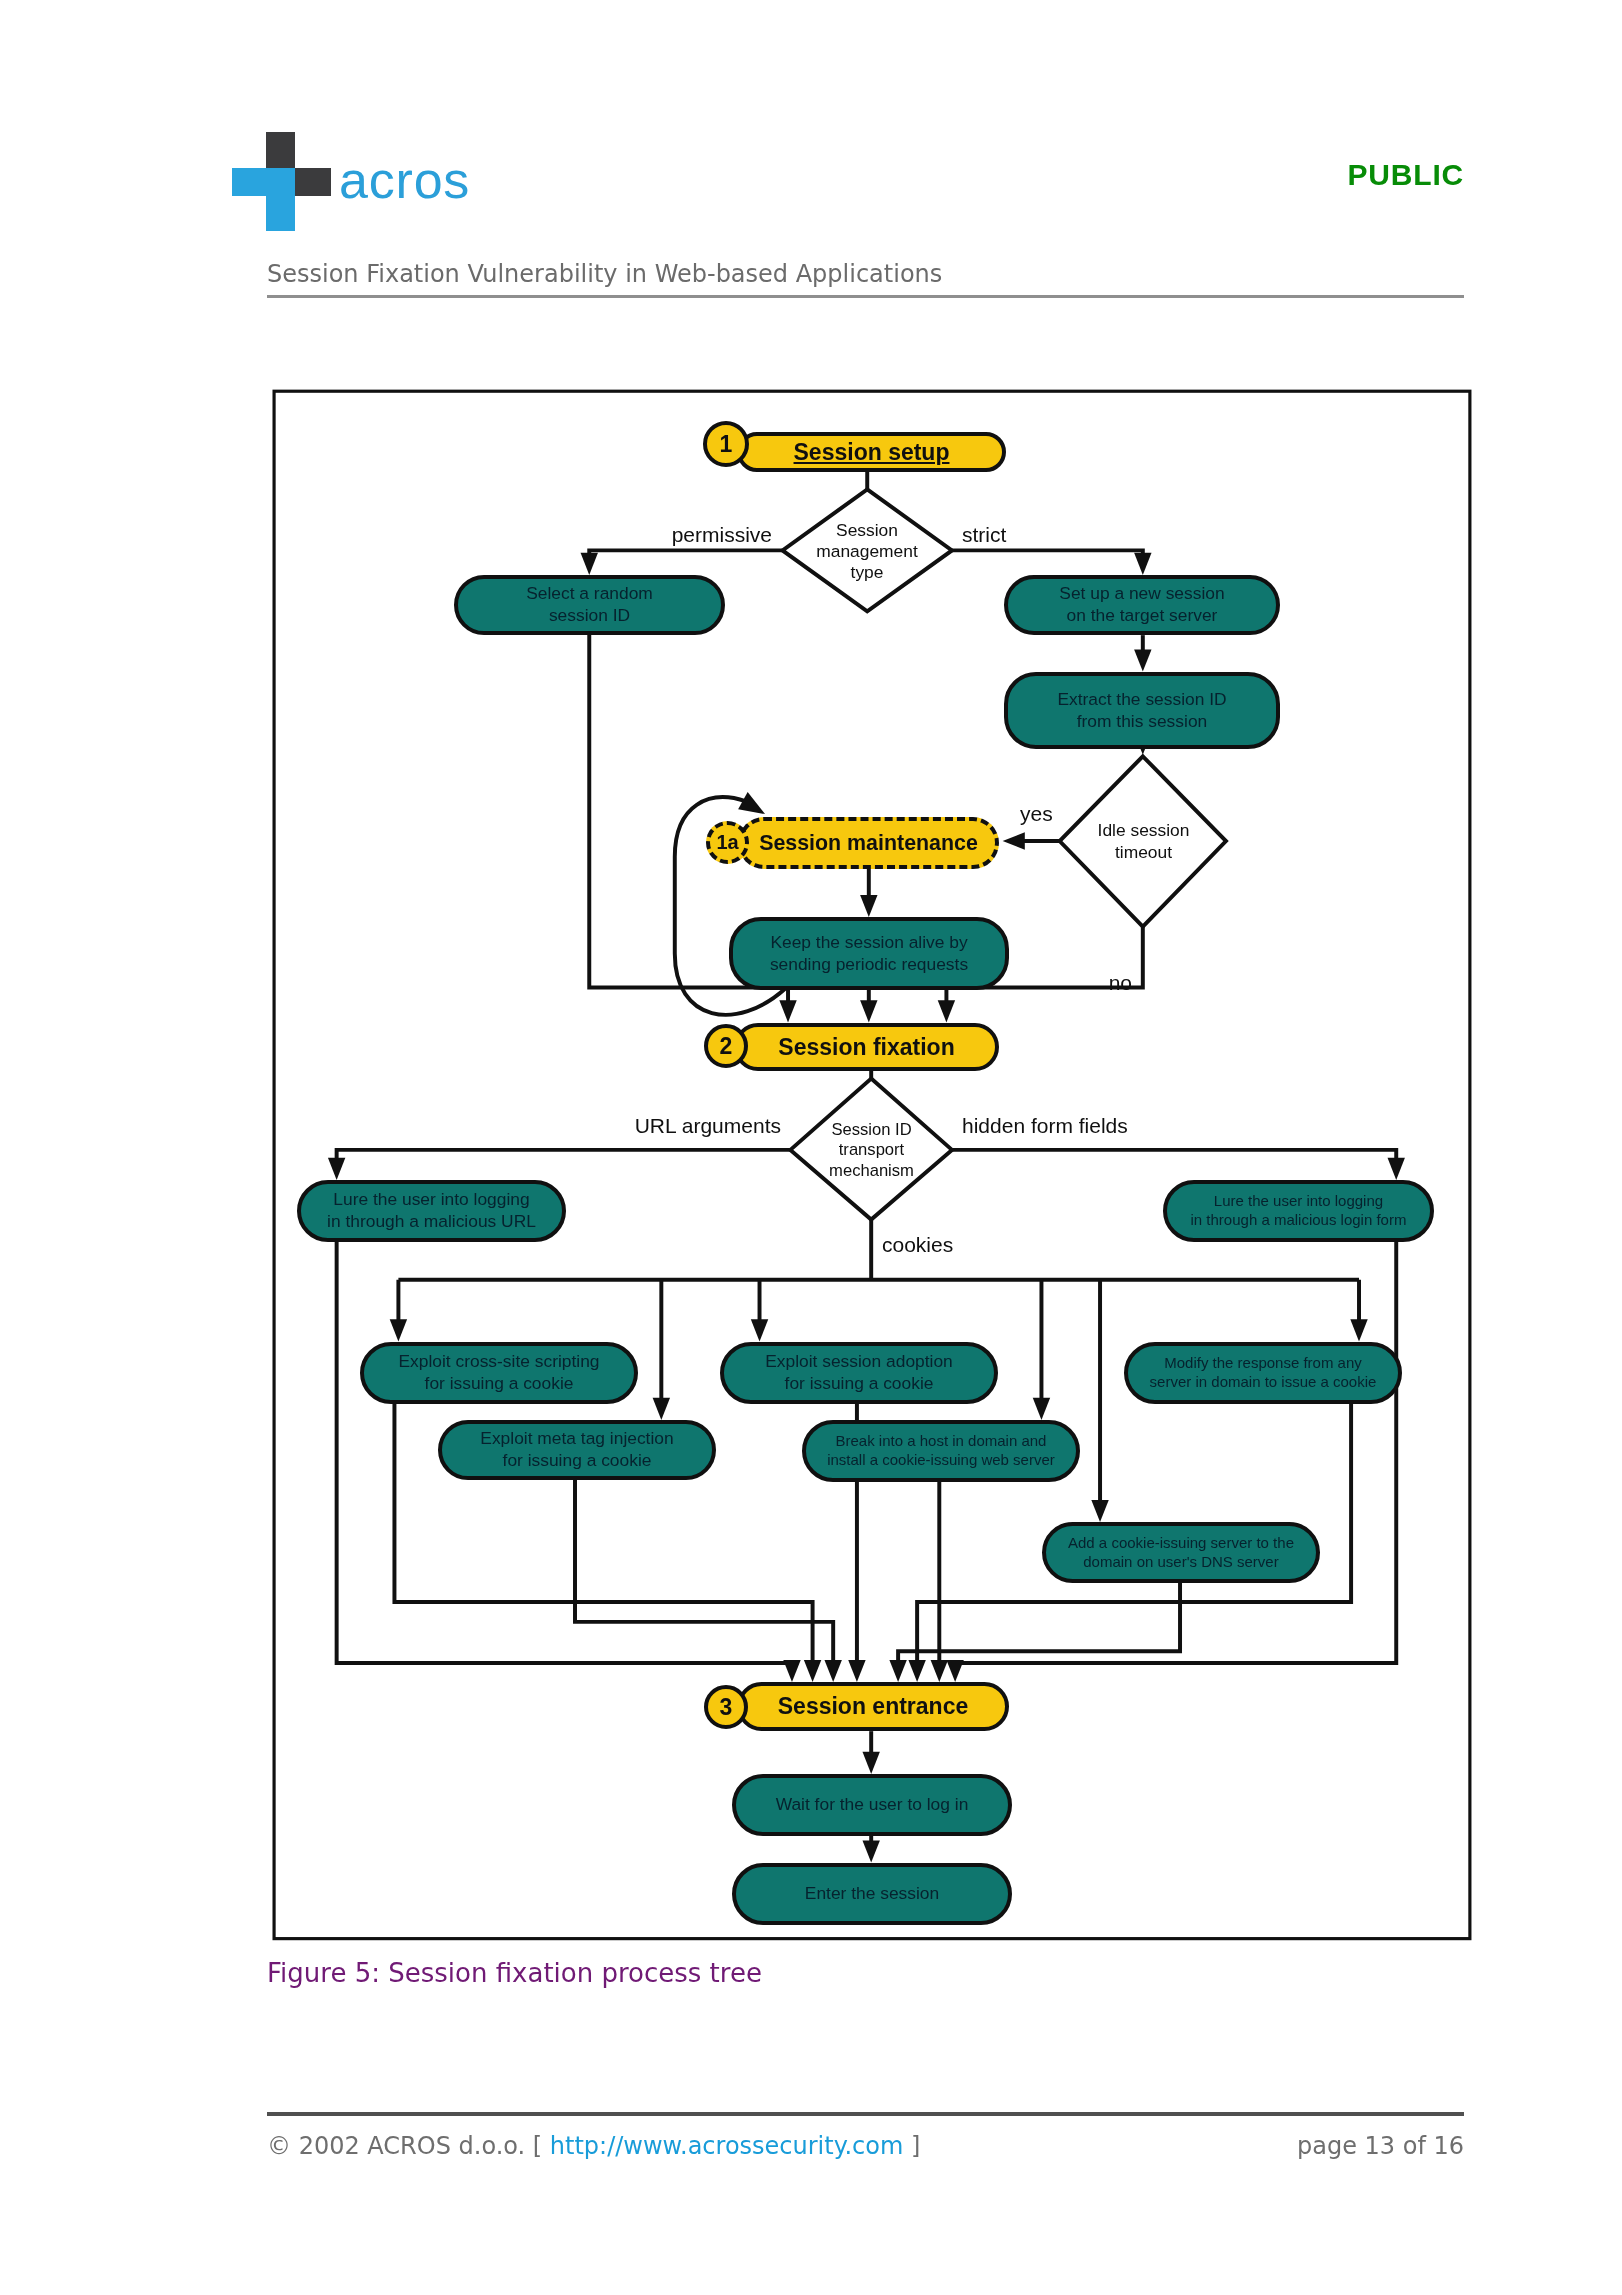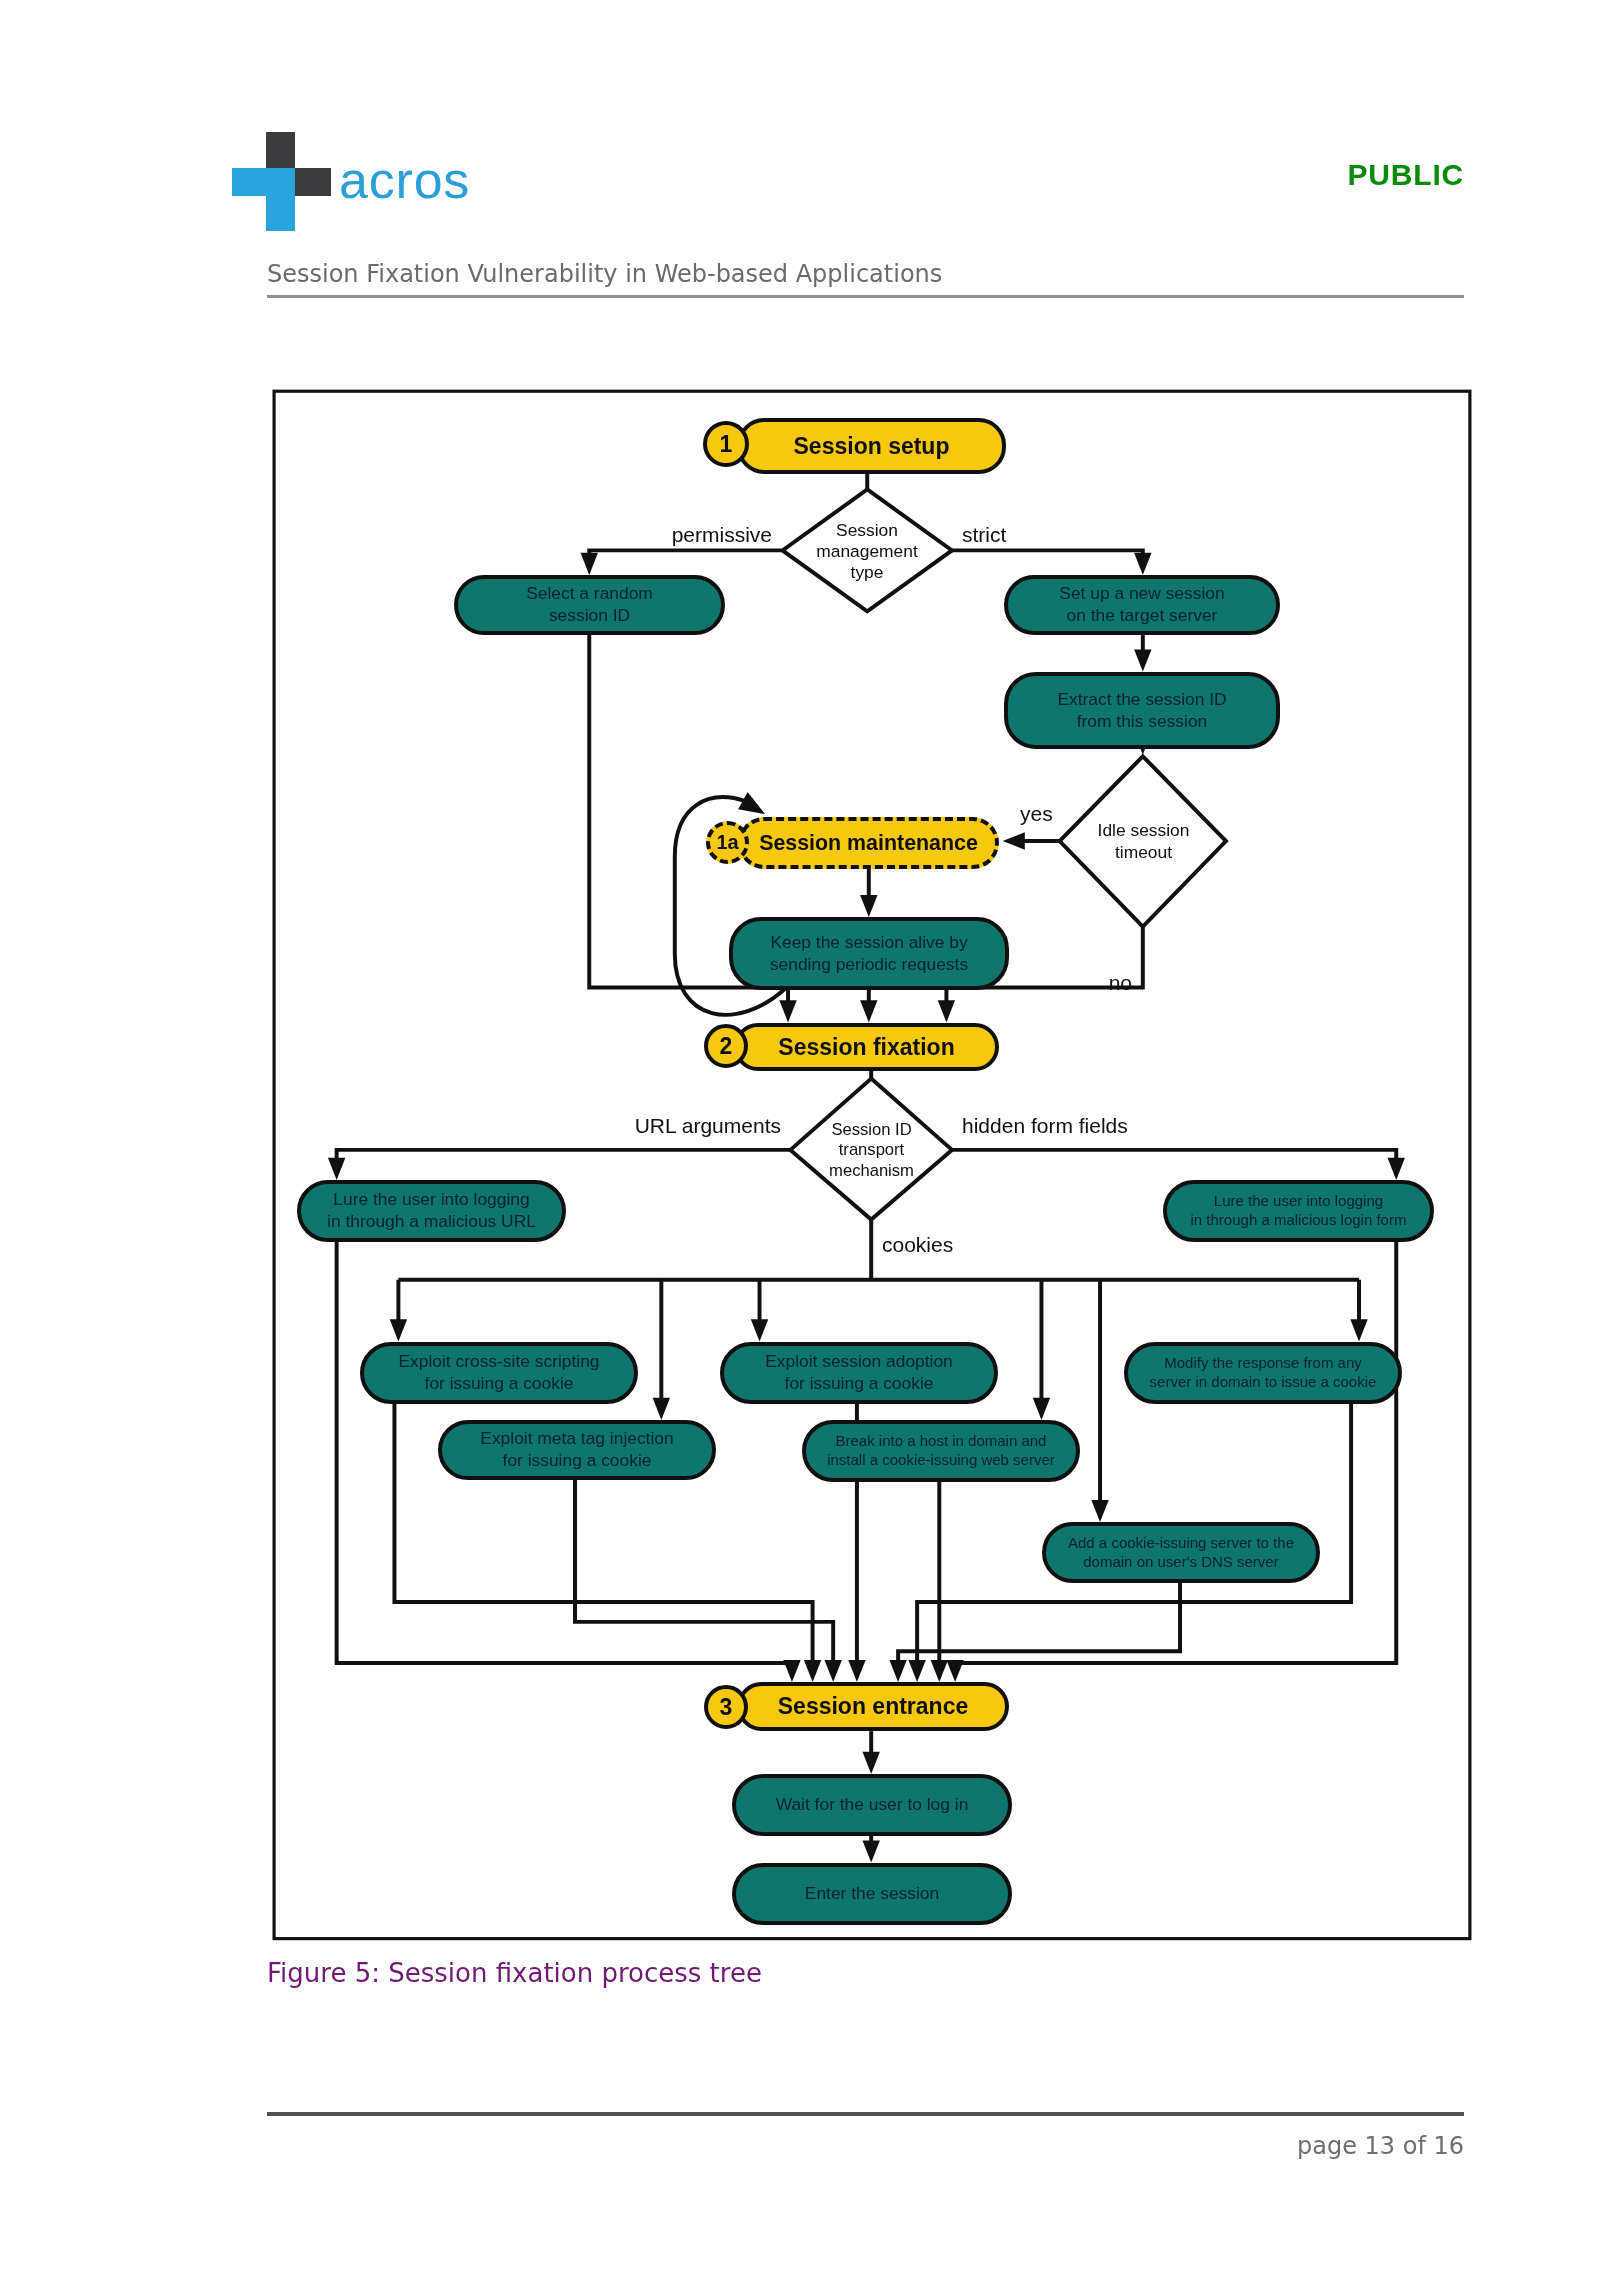--- a/index.html
+++ b/index.html
@@ -137,21 +137,21 @@
       <polygon points="1082,2124 1071,2096 1093,2096"></polygon>
       <polygon points="1134,2124 1123,2096 1145,2096"></polygon>
       <polygon points="1158,2124 1147,2096 1169,2096"></polygon>
       <polygon points="1186,2124 1175,2096 1197,2096"></polygon>
       <polygon points="1206,2124 1195,2096 1217,2096"></polygon>
       <polygon points="1100,2240 1089,2212 1111,2212"></polygon>
       <polygon points="1100,2352 1089,2324 1111,2324"></polygon>
     </g>
   </svg>
 
-  <div class="pill" style="left:737px;top:418px;width:269px;height:56px;">Session setup</div>
+  <div class="pill" style="left:737px;top:432px;width:269px;height:40px;text-decoration:underline;">Session setup</div>
   <div class="stepnum" style="left:703px;top:421px;width:46px;height:46px;">1</div>
 
   <div class="pill dashed" style="left:738px;top:817px;width:261px;height:52px;font-size:21.4px;">Session maintenance</div>
   <div class="stepnum dashed" style="left:706px;top:821px;width:43px;height:43px;font-size:20px;">1a</div>
 
   <div class="pill" style="left:734px;top:1023px;width:265px;height:48px;">Session fixation</div>
   <div class="stepnum" style="left:704px;top:1024px;width:44px;height:44px;">2</div>
 
   <div class="pill" style="left:737px;top:1682px;width:272px;height:49px;">Session entrance</div>
   <div class="stepnum" style="left:704px;top:1685px;width:44px;height:44px;">3</div>
@@ -196,16 +196,19 @@
   <div class="node tight" style="left:802px;top:1420px;width:278px;height:62px;">Break into a host in domain and
 install a cookie-issuing web server</div>
   <div class="node tight" style="left:1042px;top:1522px;width:278px;height:61px;">Add a cookie-issuing server to the
 domain on user's DNS server</div>
   <div class="node" style="left:732px;top:1774px;width:280px;height:62px;">Wait for the user to log in</div>
   <div class="node" style="left:732px;top:1863px;width:280px;height:62px;">Enter the session</div>
 
   <div class="caption" style="left:267px;top:1958px;">Figure 5: Session fixation process tree</div>
 
   <div class="rule" style="left:267px;top:2112px;width:1197px;height:4px;background:#505050;"></div>
+  <div class="footer" style="left:267px;top:2132px;">
+    <span>© 2002 ACROS d.o.o. [ </span><span class="furl">http://www.acrossecurity.com</span><span> ]</span>
+  </div>
   <div class="footer" style="right:158px;top:2132px;">page 13 of 16</div>
 
 </div>
 
 
 </body></html>

